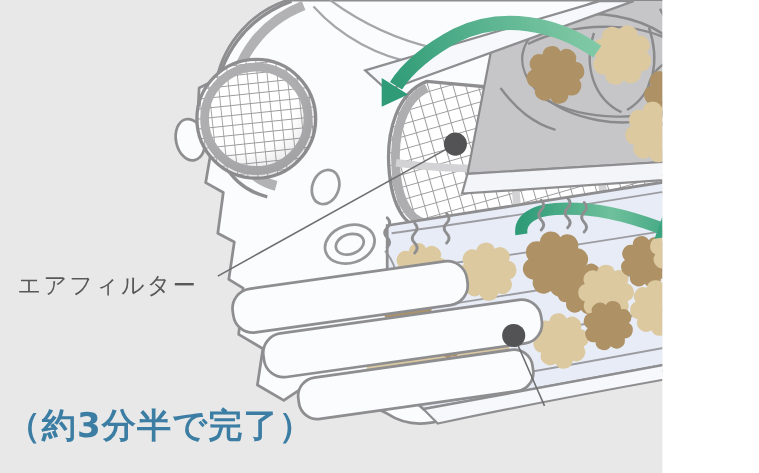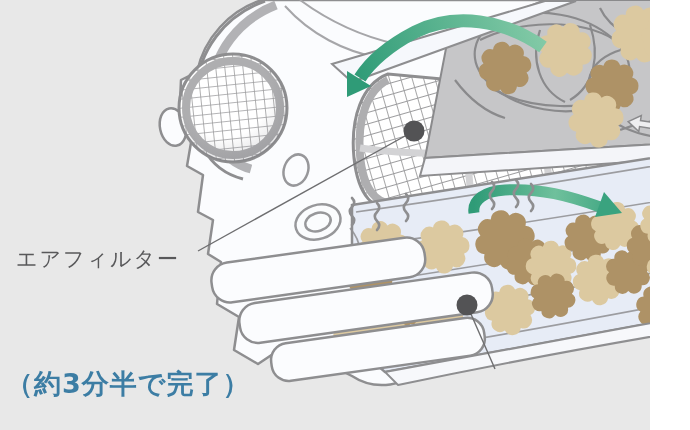--- a/index.html
+++ b/index.html
@@ -1,31 +1,31 @@
 <!DOCTYPE html>
 <html style="--background: #e8e8e8; --machine-fill: #fbfcfe; --machine-line: #8e8e90; --inner-line: #a6a6a9; --panel-fill: #c6c6c8; --panel-line: #8a8a8c; --lid-fill: #f4f5f9; --dustbox-fill: #e7ecf6; --dustbox-line: #8e8e90; --mesh-line: #9c9c9e; --rim: #aeaeb0; --arrow-green: #2f9b77; --arrow-green-light: #85cba8; --dust-light: #dcc9a0; --dust-dark: #ae9266; --dot: #535355; --leader-line: #6e6e70; --label-text: #58585a; --caption-blue: #3c7da4;"><head>
 <meta charset="utf-8">
 <style>
   html,body{margin:0;padding:0;}
   body{font-family:"DejaVu Sans","Liberation Sans",sans-serif;}
   .stage{
-    position:relative;width:650px;height:430px;overflow:hidden;
+    position:relative;width:602px;height:430px;overflow:hidden;
     background:var(--background,#e8e8e8);
   }
   .stage svg{position:absolute;left:0;top:0;}
   .label{
     position:absolute;color:var(--label-text,#58585a);
     font-size:21px;letter-spacing:2px;white-space:nowrap;
   }
   .label-air{left:16px;top:245px;}
   .label-dust{left:497px;top:366px;letter-spacing:3px;}
   .caption{
     position:absolute;left:6px;top:366px;
     color:var(--caption-blue,#3c7da4);
-    font-size:27px;font-weight:bold;letter-spacing:1px;white-space:nowrap;
+    font-size:31px;font-weight:bold;letter-spacing:1px;white-space:nowrap;
   }
   
   .fil-body{fill:var(--machine-fill);stroke:var(--machine-line);stroke-width:2.5;stroke-linejoin:round;}
   .ln-inner{fill:none;stroke:var(--inner-line);stroke-width:2;}
   .panel{fill:var(--panel-fill);stroke:var(--panel-line);stroke-width:2;}
   .panel-ln{fill:none;stroke:var(--panel-line);stroke-width:2.2;}
   .lid{fill:var(--lid-fill);stroke:var(--machine-line);stroke-width:2;}
   .dustbox{fill:var(--dustbox-fill);stroke:var(--machine-line);stroke-width:2.5;}
   .boxln{fill:none;stroke:var(--dustbox-line);stroke-width:1.7;opacity:.85;}
   .dust-light{fill:var(--dust-light);}

